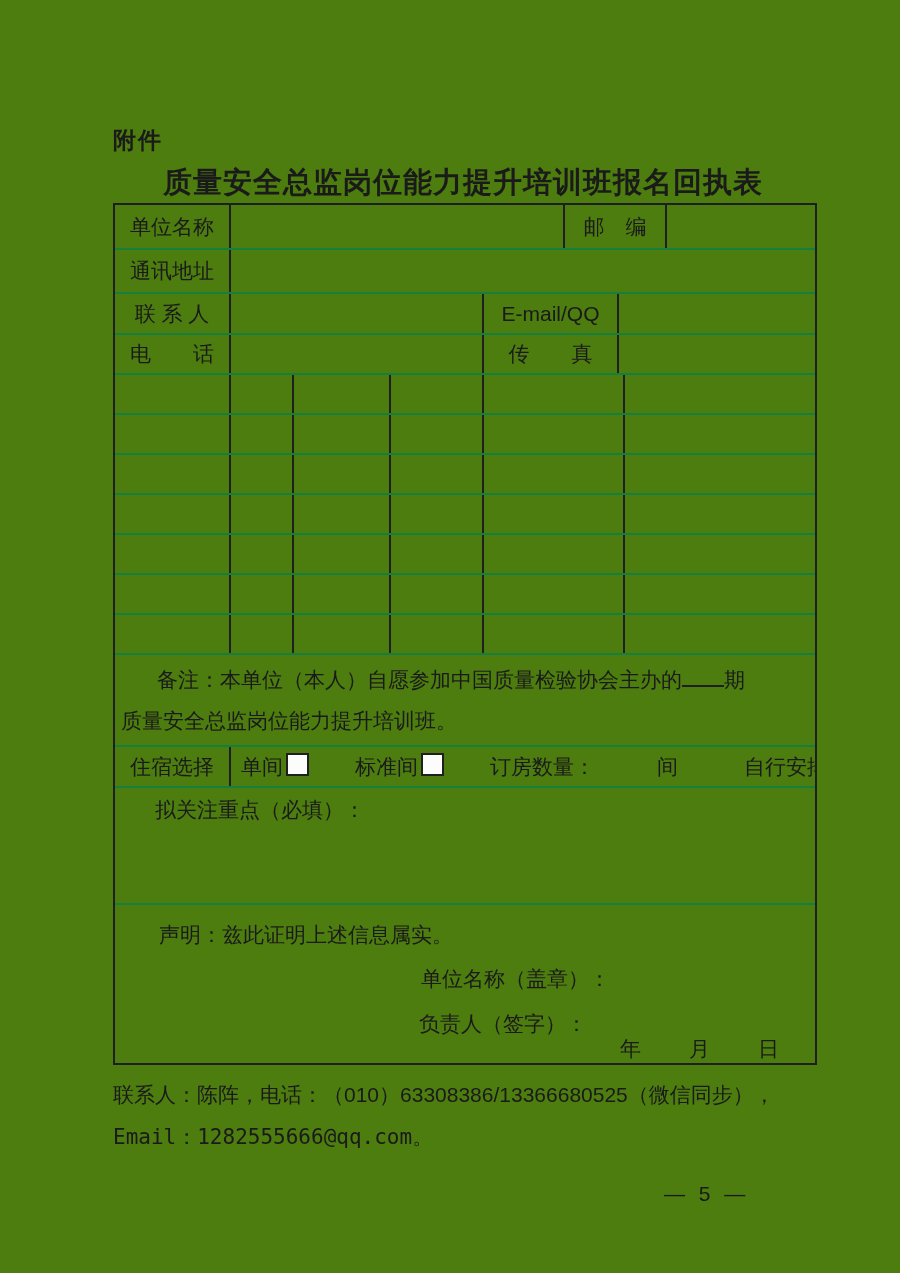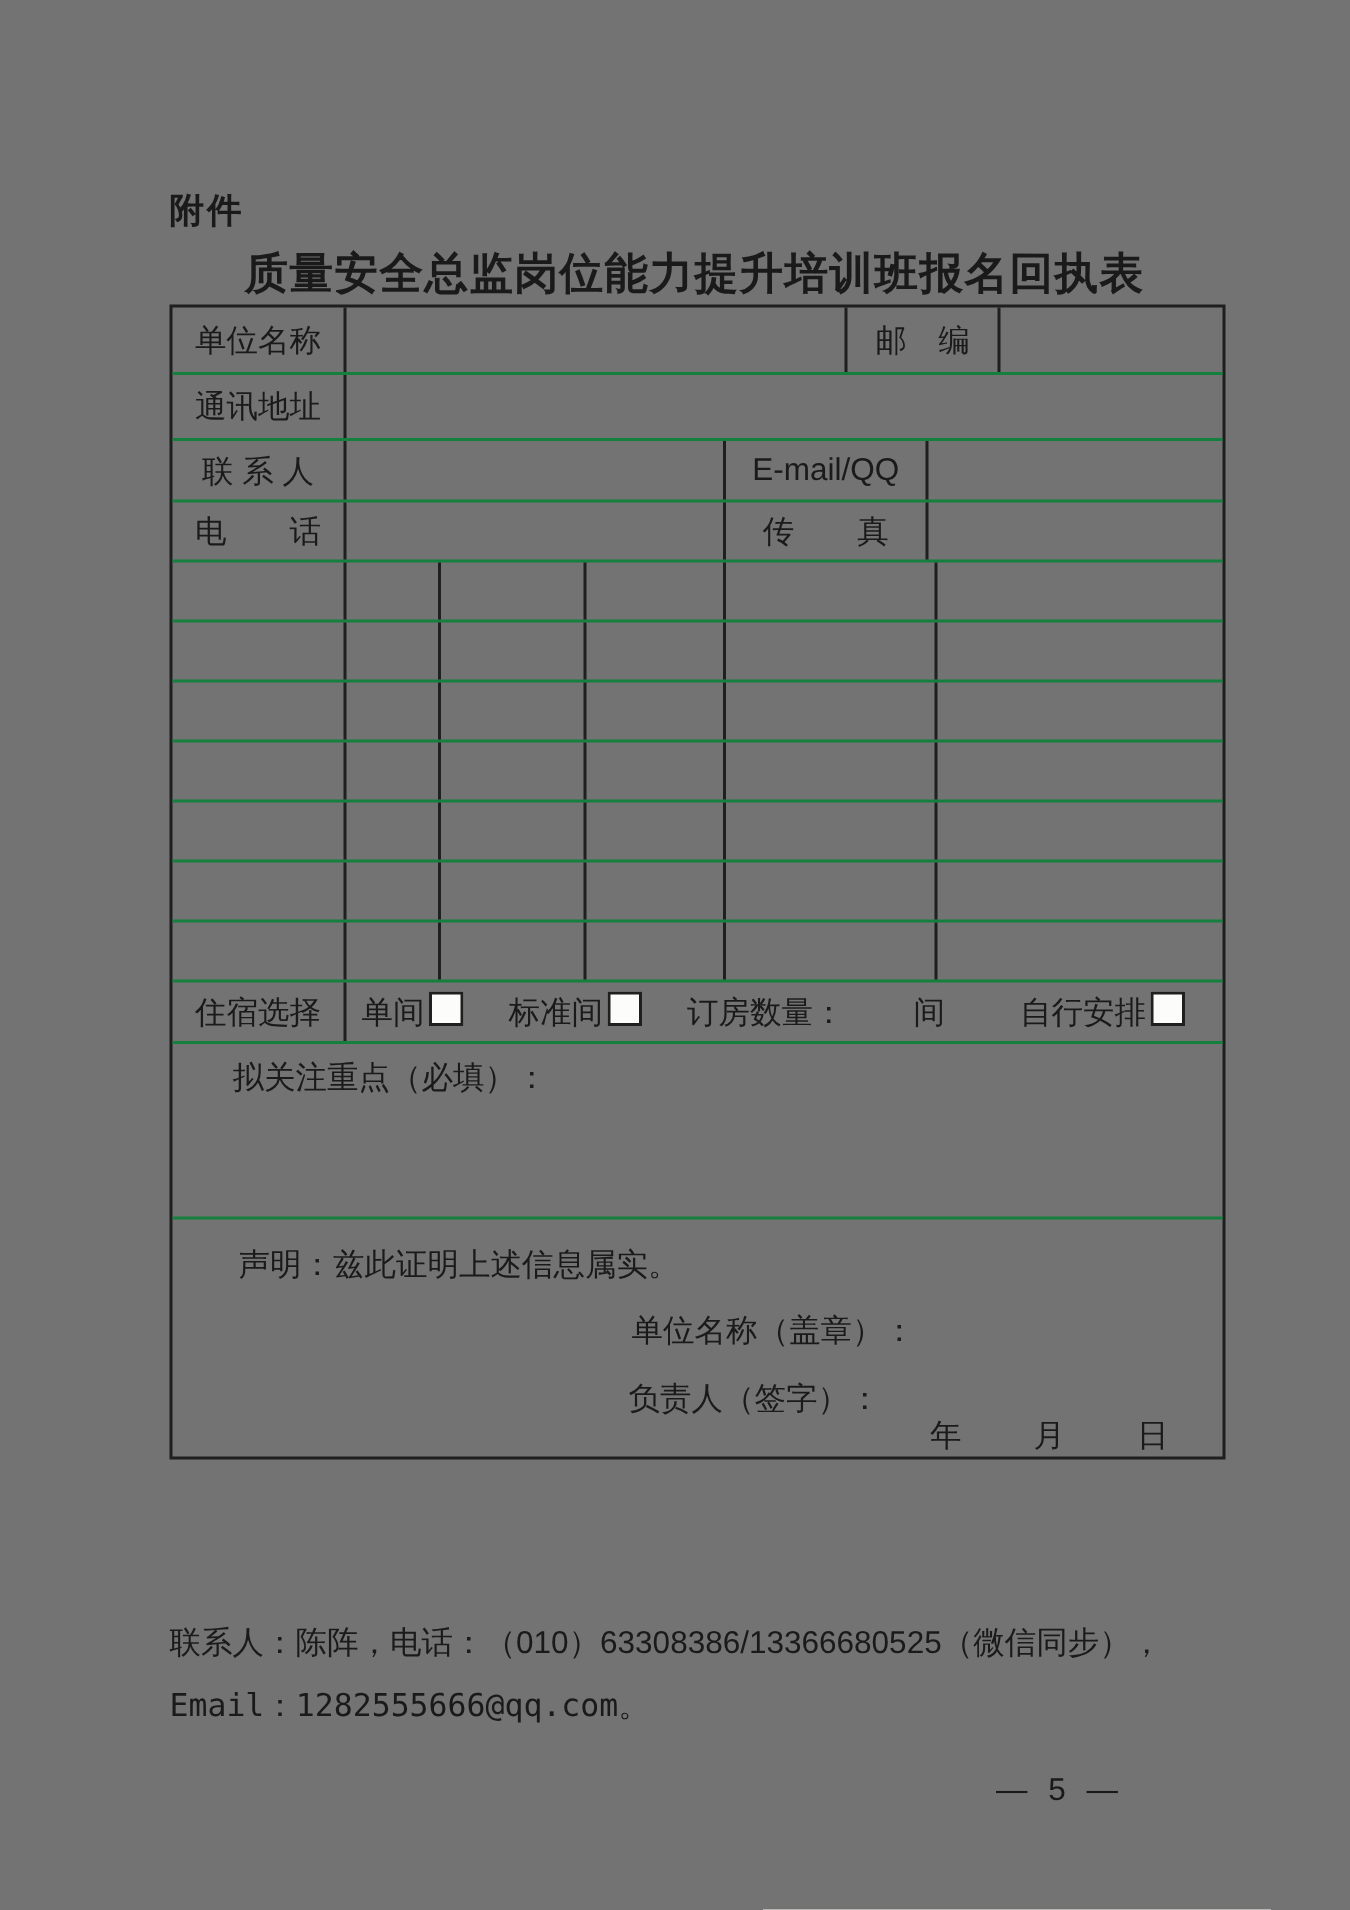--- a/index.html
+++ b/index.html
@@ -1,18 +1,18 @@
 <!DOCTYPE html>
 <html><head>
 <meta charset="utf-8">
 <style>
   html,body { margin:0; padding:0; background:#e9e9e7; }
   .page {
     position:relative; width:900px; height:1273px; margin:0 auto;
-    background:#737373; color:#1a1a1a;
+    background:#4d7c0f; color:#1a1a1a;
     font-family:"Liberation Sans","DejaVu Sans",sans-serif;
     overflow:hidden;
   }
   .attachment {
     position:absolute; left:113px; top:125px;
     font-size:23px; font-weight:bold; letter-spacing:2px;
   }
   .doc-title {
     position:absolute; left:113px; top:163px; width:700px;
     text-align:center; font-size:29px; font-weight:bold; letter-spacing:1px;
@@ -35,21 +35,21 @@
   .w253{flex:0 0 253px;} .w135{flex:0 0 135px;}
   .w63{flex:0 0 63px;} .w97{flex:0 0 97px;} .w93{flex:0 0 93px;} .w141{flex:0 0 141px;}
   .h43{min-height:43px;} .h42{min-height:42px;} .h39{min-height:39px;}
   .h38{min-height:38px;} .h88{min-height:88px;} .h115{min-height:115px;padding-left:32px;} .h158{min-height:158px;}
   .remark-cell { display:block; padding:4px 8px 4px 6px; line-height:41px; }
   .remark-line1 { text-indent:36px; }
   .blank-underline {
     display:inline-block; width:42px; height:18px;
     border-bottom:2px solid #1f1f1f; vertical-align:baseline;
   }
-  .acc-cell { padding-left:10px; }
+  .acc-cell { padding-left:10px;gap:16px; }
   .acc-item { margin-right:0; white-space:nowrap; }
   .gap34{margin-left:30px;} .gap46{margin-left:46px;} .gap50{margin-left:50px;}
   .checkbox {
     display:inline-block; width:19px; height:19px;
     border:2px solid #1f1f1f; vertical-align:-2px; margin-left:3px;
     background:#fcfcfa;
   }
   .focus-cell { display:block; padding:8px 8px; }
   .decl-cell { display:block; position:relative; }
   .decl-statement { position:absolute; left:44px; top:16px; }
@@ -149,20 +149,26 @@
         <div class="row h38">
           <div class="cell w114 nol"></div>
           <div class="cell w63"></div>
           <div class="cell w97"></div>
           <div class="cell w93"></div>
           <div class="cell w141"></div>
           <div class="cell fill"></div>
         </div>
       </div>
 
+    <div class="row h88">
+      <div class="cell nol fill remark-cell">
+        <div class="remark-line1"><span>备注：本单位（本人）自愿参加中国质量检验协会主办的</span><span class="blank-underline"></span><span>期</span></div>
+        <div class="remark-line2">质量安全总监岗位能力提升培训班。</div>
+      </div>
+    </div>
 
     <div class="row h39">
       <div class="cell nol w114 center">住宿选择</div>
       <div class="cell fill acc-cell">
         <span class="acc-item"><span>单间</span><span class="checkbox"></span></span>
         <span class="acc-item gap34"><span>标准间</span><span class="checkbox"></span></span>
         <span class="acc-item gap34">订房数量：</span>
         <span class="acc-item gap46">间</span>
         <span class="acc-item gap50"><span>自行安排</span><span class="checkbox"></span></span>
       </div>

